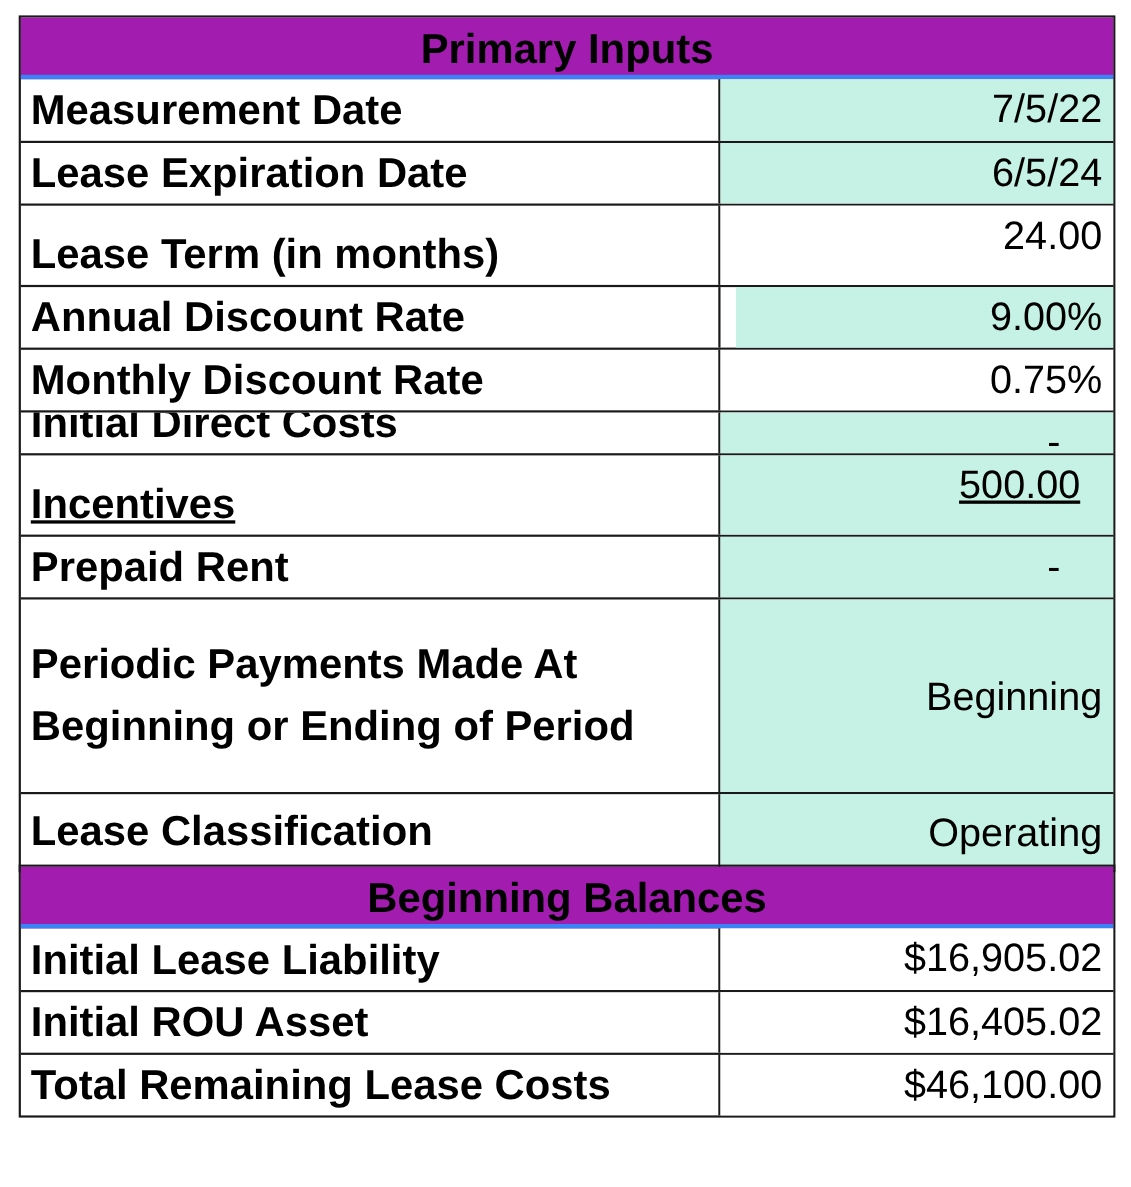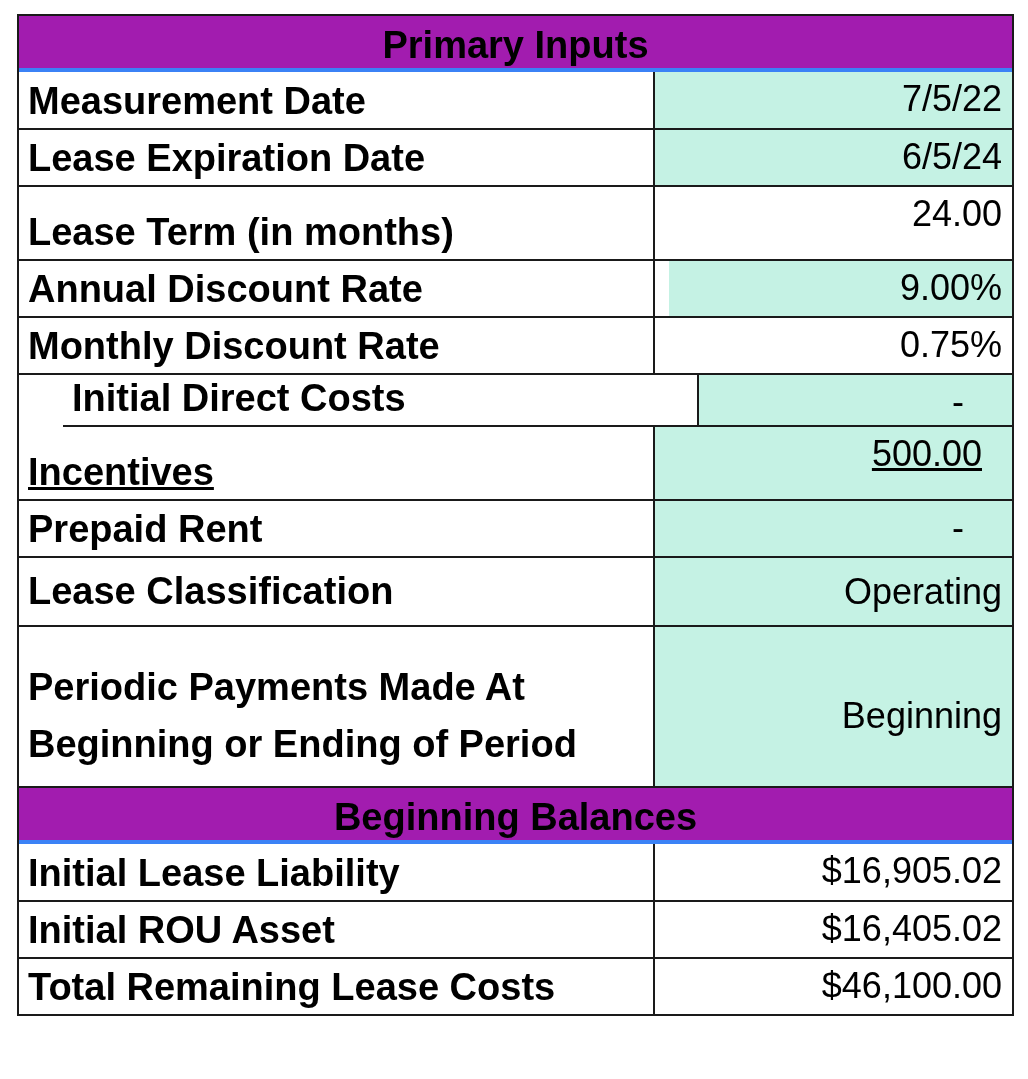--- a/index.html
+++ b/index.html
@@ -43,39 +43,39 @@
     <div class="val calc">24.00</div>
   </div>
   <div class="row" style="height:57px;gap:14px;">
     <div class="lbl">Annual Discount Rate</div>
     <div class="val input">9.00%</div>
   </div>
   <div class="row" style="height:57px;">
     <div class="lbl">Monthly Discount Rate</div>
     <div class="val calc">0.75%</div>
   </div>
-  <div class="row" style="height:52px;margin-left:44px;">
+  <div class="row" style="height:39px;">
     <div class="lbl">Initial Direct Costs</div>
     <div class="val input dash">-</div>
   </div>
   <div class="row" style="height:74px;text-decoration:underline;">
     <div class="lbl">Incentives</div>
     <div class="val input pr">500.00</div>
   </div>
   <div class="row" style="height:57px;">
     <div class="lbl">Prepaid Rent</div>
     <div class="val input dash">-</div>
   </div>
+  <div class="row" style="height:177px;">
+    <div class="lbl multi">Periodic Payments Made At Beginning or Ending of Period</div>
+    <div class="val input mid">Beginning</div>
+  </div>
   <div class="row" style="height:69px;">
     <div class="lbl" style="align-items:center;padding-bottom:0;">Lease Classification</div>
     <div class="val input mid">Operating</div>
-  </div>
-  <div class="row" style="height:177px;">
-    <div class="lbl multi">Periodic Payments Made At Beginning or Ending of Period</div>
-    <div class="val input mid">Beginning</div>
   </div>
 </div>
 
 <div class="tbl" style="top:786px;">
   <div class="hdr">Beginning Balances</div>
 
   <div class="row" style="height:58px;">
     <div class="lbl">Initial Lease Liability</div>
     <div class="val calc">$16,905.02</div>
   </div>

